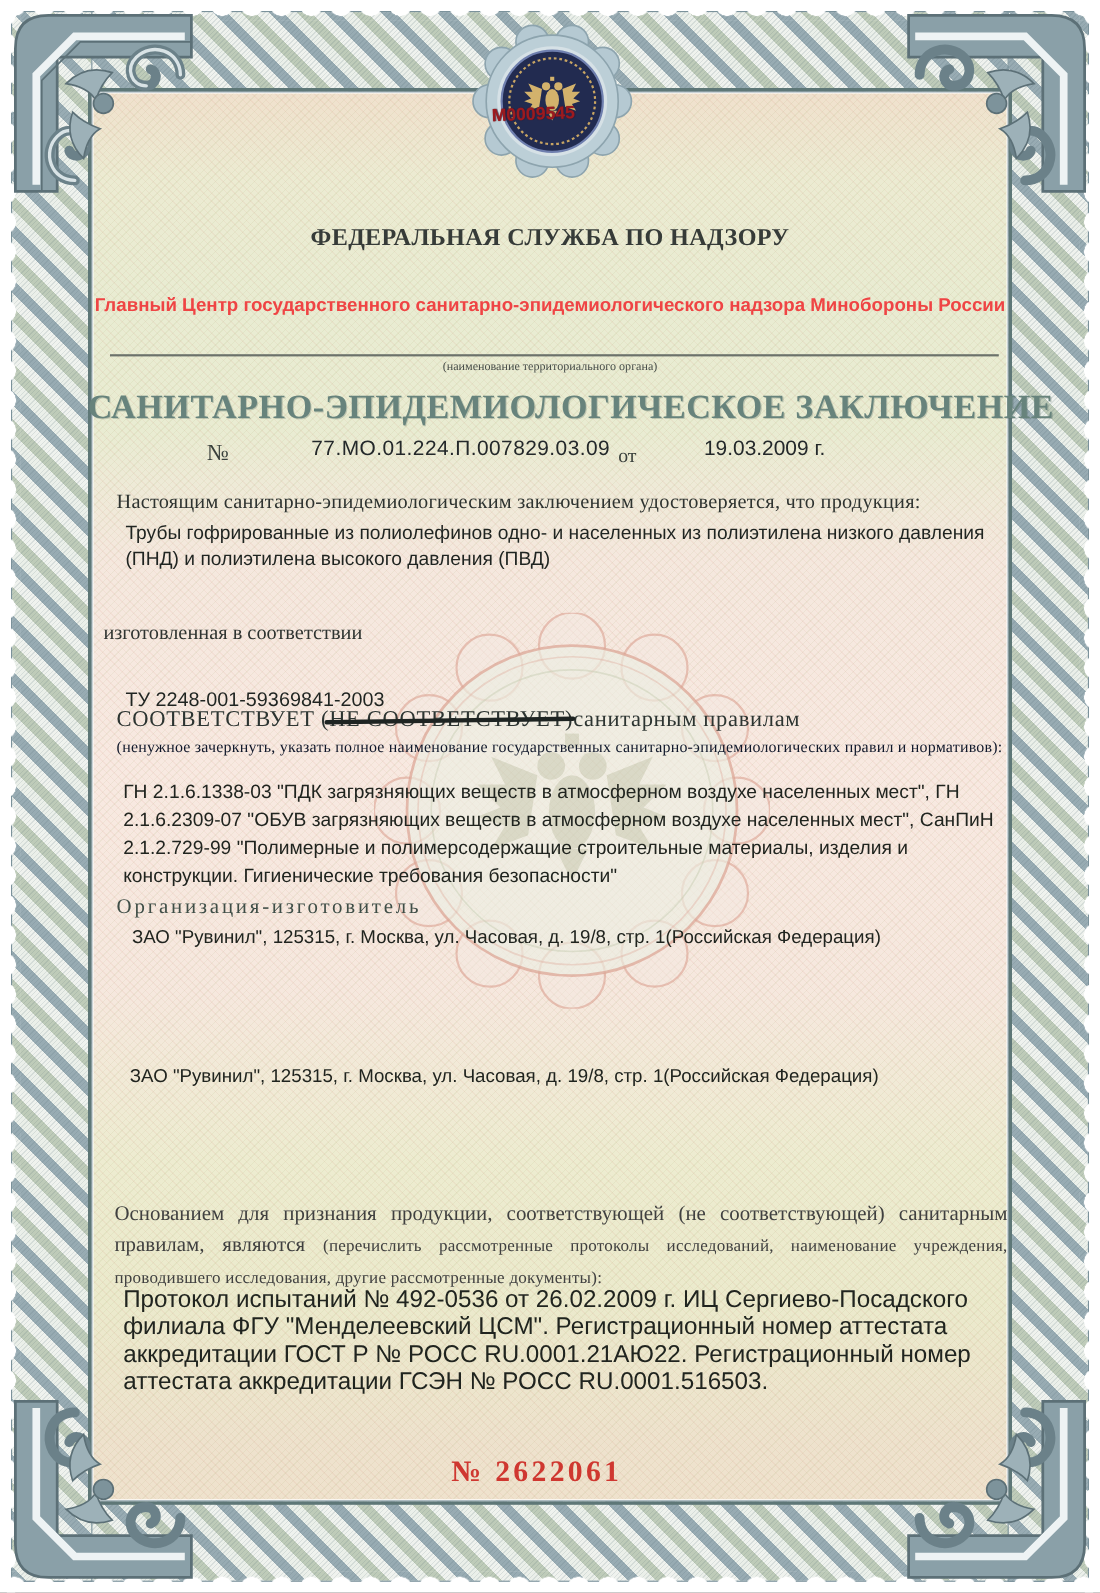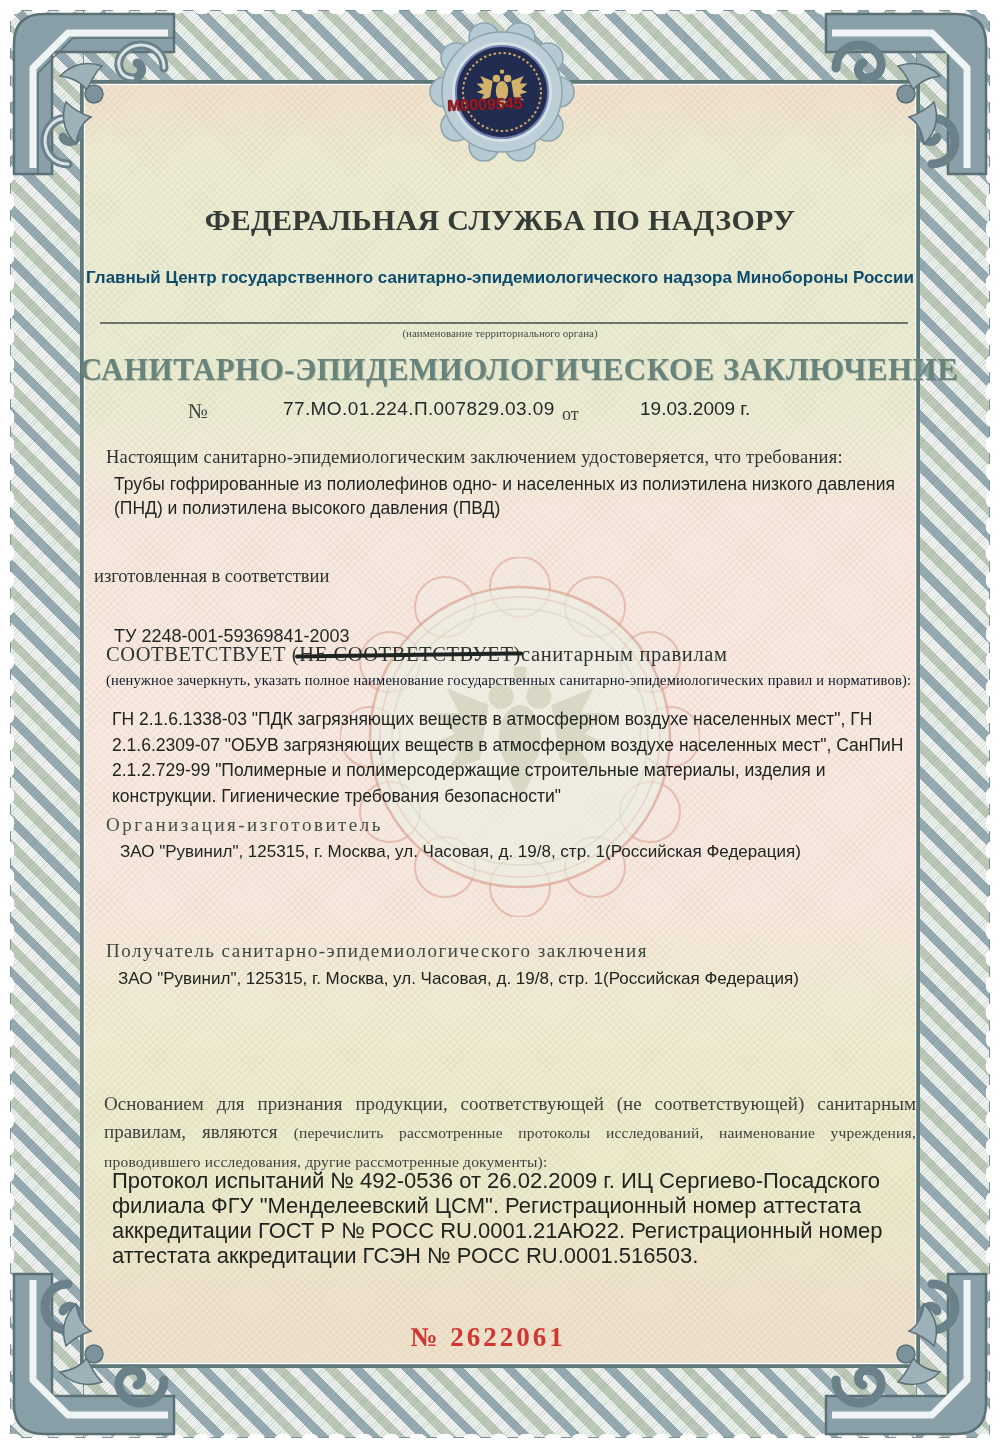--- a/index.html
+++ b/index.html
@@ -66,23 +66,23 @@
   .emblem{ position:absolute; left:427px; top:17px; z-index:7;}
   .holo-number{
     position:absolute; left:447px; top:95px; z-index:8; width:122px;
     font-family:"Liberation Sans", sans-serif; font-weight:bold; font-size:16px;
     color:#9c1a1f; letter-spacing:0px; transform:rotate(-2deg);
     text-shadow:0 0 1px rgba(120,20,25,.9), 1px 0 0 rgba(40,30,60,.55);
   }
   
   .t{ position:absolute; color:#2e3330;}
   .center{ left:0; right:0; text-align:center;}
-  .agency1{ top:203px; font-size:30px; font-weight:bold; color:#363b38; letter-spacing:.3px;}
+  .agency1{ top:203px; font-size:22px; font-weight:bold; color:#363b38; letter-spacing:.3px;}
   .agency2{ top:231px; font-size:22px; font-weight:bold; color:#363b38; letter-spacing:.3px;}
-  .center-name{ top:268px; font-family:"Liberation Sans", sans-serif; font-size:17px; font-weight:600; color:#0c4a6e;}
+  .center-name{ top:268px; font-family:"Liberation Sans", sans-serif; font-size:17px; font-weight:600; color:#ef4444;}
   .rule-line{ position:absolute; top:322px; left:100px; width:808px; height:2px; background:#565d59; opacity:.85;}
   .rule-caption{ top:327px; font-size:11px; color:#474d49;}
   .doc-title{ top:352px; font-size:31px; font-weight:bold; color:#67837c; letter-spacing:.5px;
     text-shadow:1px 1px 0 rgba(78,100,94,.28);padding-left:38px;}
   .num-label{ top:399px; left:188px; font-size:21px; color:#3a403c;}
   .num-value{ top:398px; left:283px; font-family:"Liberation Sans", sans-serif; font-size:19px; color:#23282a; letter-spacing:.4px;}
   .date-label{ top:404px; left:562px; font-size:18px; color:#3a403c;}
   .date-value{ top:398px; left:640px; font-family:Liberation Sans, sans-serif; font-size:19px; color:#23282a;}
   .certify{ top:447px; left:106px; font-size:18.5px; letter-spacing:.2px;}
   .product{ top:472px; left:114px; width:800px; font-family:"Liberation Sans", sans-serif;
@@ -231,36 +231,35 @@
     <div class="rule-line"></div>
     <div class="t center rule-caption">(наименование территориального органа)</div>
 
     <div class="t center doc-title">САНИТАРНО-ЭПИДЕМИОЛОГИЧЕСКОЕ ЗАКЛЮЧЕНИЕ</div>
 
     <div class="t num-label">№</div>
     <div class="t num-value">77.МО.01.224.П.007829.03.09</div>
     <div class="t date-label">от</div>
     <div class="t date-value">19.03.2009 г.</div>
 
-    <div class="t certify">Настоящим санитарно-эпидемиологическим заключением удостоверяется, что требования:</div>
+    <div class="t certify">Настоящим санитарно-эпидемиологическим заключением удостоверяется, что продукция:</div>
     <div class="t product">Трубы гофрированные из полиолефинов одно- и населенных из полиэтилена низкого давления (ПНД) и полиэтилена высокого давления (ПВД)</div>
 
     <div class="t made-label">изготовленная в соответствии</div>
     <div class="t spec">ТУ 2248-001-59369841-2003</div>
 
     <div class="t conforms">
       <span>СООТВЕТСТВУЕТ (</span><span class="struck">НЕ СООТВЕТСТВУЕТ)</span><span>санитарным правилам</span>
     </div>
     <div class="t note">(ненужное зачеркнуть, указать полное наименование государственных санитарно-эпидемиологических правил и нормативов):</div>
     <div class="t regs">ГН 2.1.6.1338-03 "ПДК загрязняющих веществ в атмосферном воздухе населенных мест", ГН 2.1.6.2309-07 "ОБУВ загрязняющих веществ в атмосферном воздухе населенных мест", СанПиН 2.1.2.729-99 "Полимерные и полимерсодержащие строительные материалы, изделия и конструкции. Гигиенические требования безопасности"</div>
 
     <div class="t manuf-label">Организация-изготовитель</div>
     <div class="t manuf-value">ЗАО "Рувинил", 125315, г. Москва, ул. Часовая, д. 19/8, стр. 1(Российская Федерация)</div>
 
-    <div class="t recip-label">Получатель санитарно-эпидемиологического заключения</div>
     <div class="t recip-value">ЗАО "Рувинил", 125315, г. Москва, ул. Часовая, д. 19/8, стр. 1(Российская Федерация)</div>
 
     <div class="t basis">
       <span>Основанием для признания продукции, соответствующей (не соответствующей) санитарным правилам, являются </span><span class="small">(перечислить рассмотренные протоколы исследований, наименование учреждения, проводившего исследования, другие рассмотренные документы):</span>
     </div>
     <div class="t protocol">Протокол испытаний № 492-0536 от 26.02.2009 г. ИЦ Сергиево-Посадского филиала ФГУ "Менделеевский ЦСМ". Регистрационный номер аттестата аккредитации ГОСТ Р № РОСС RU.0001.21АЮ22. Регистрационный номер аттестата аккредитации ГСЭН № РОСС RU.0001.516503.</div>
 
     <div class="t center blank-number">№ 2622061</div>
   </div>
 </div>

